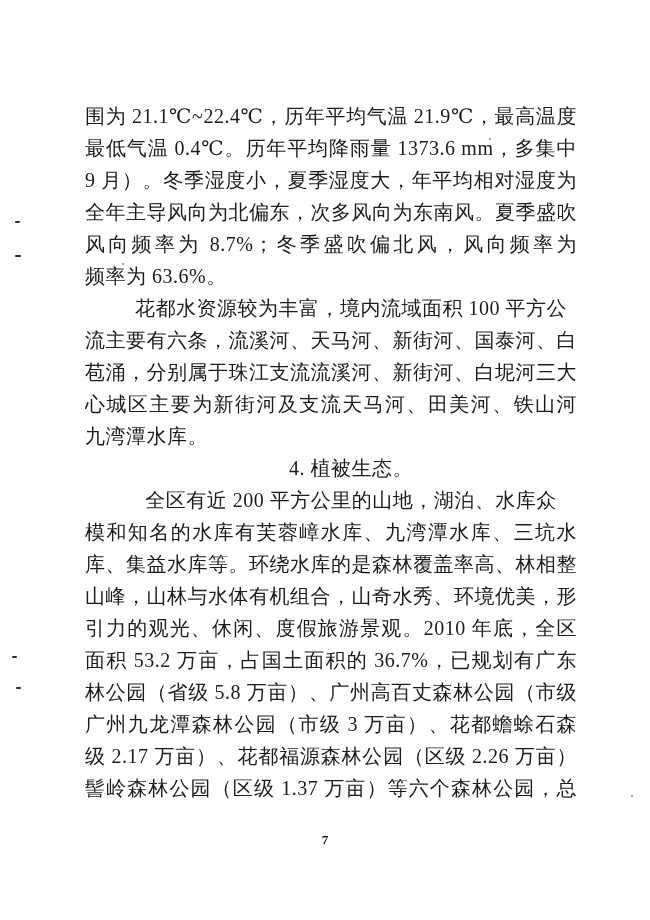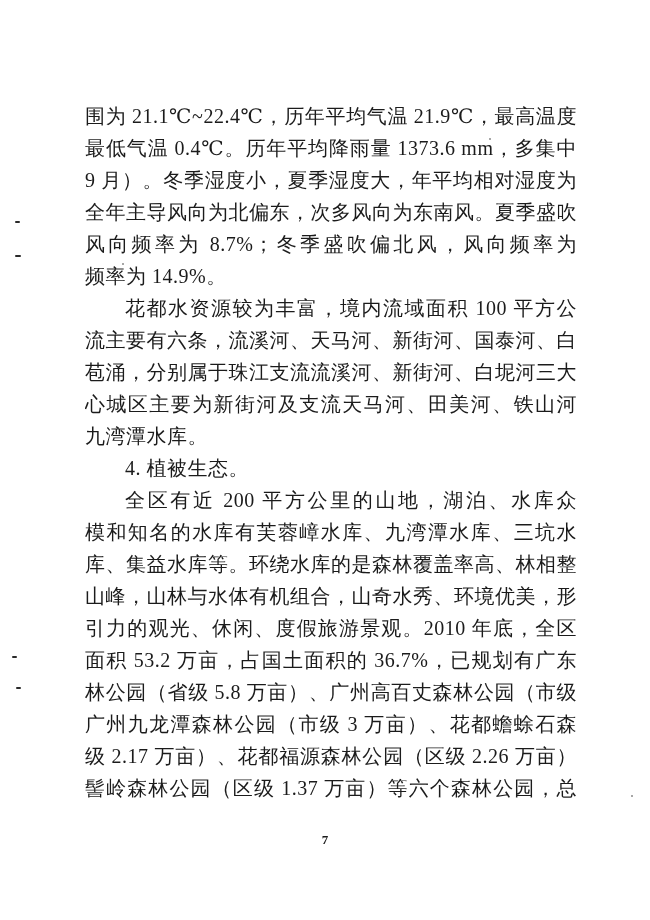--- a/index.html
+++ b/index.html
@@ -34,20 +34,21 @@
     text-align: justify;
     text-align-last: justify;
     text-justify: inter-character;
     white-space: normal;
   }
   .l {
     text-align: left;
   }
   .ind {
     text-indent: 40px;
+    text-align: center;
   }
   .page-number {
     position: absolute;
     left: 0;
     right: 0;
     top: 832px;
     text-align: center;
     font-size: 13px;
     font-weight: bold;
     color: #1b1b1b;
@@ -65,21 +66,21 @@
 <body>
 
 <div class="page">
 
   <div class="text-block">
     <div class="line j">围为 21.1℃~22.4℃，历年平均气温 21.9℃，最高温度 38.7℃，</div>
     <div class="line j">最低气温 0.4℃。历年平均降雨量 1373.6 mm，多集中在汛期（4~</div>
     <div class="line j">9 月）。冬季湿度小，夏季湿度大，年平均相对湿度为 75%~82%。</div>
     <div class="line j">全年主导风向为北偏东，次多风向为东南风。夏季盛吹偏南风，</div>
     <div class="line j">风向频率为 8.7%；冬季盛吹偏北风，风向频率为 31%，全年静风</div>
-    <div class="line l">频率为 14.9%。</div>
+    <div class="line l">频率为 63.6%。</div>
     <div class="line j ind">花都水资源较为丰富，境内流域面积 100 平方公里以上的河</div>
     <div class="line j">流主要有六条，流溪河、天马河、新街河、国泰河、白坭河、芦</div>
     <div class="line j">苞涌，分别属于珠江支流流溪河、新街河、白坭河三大水系。中</div>
     <div class="line j">心城区主要为新街河及支流天马河、田美河、铁山河等，最终汇</div>
     <div class="line l">九湾潭水库。</div>
     <div class="line l ind">4. 植被生态。</div>
     <div class="line j ind">全区有近 200 平方公里的山地，湖泊、水库众多，比较有规</div>
     <div class="line j">模和知名的水库有芙蓉嶂水库、九湾潭水库、三坑水库、福源水</div>
     <div class="line j">库、集益水库等。环绕水库的是森林覆盖率高、林相整齐的秀丽</div>
     <div class="line j">山峰，山林与水体有机组合，山奇水秀、环境优美，形成颇具吸</div>

